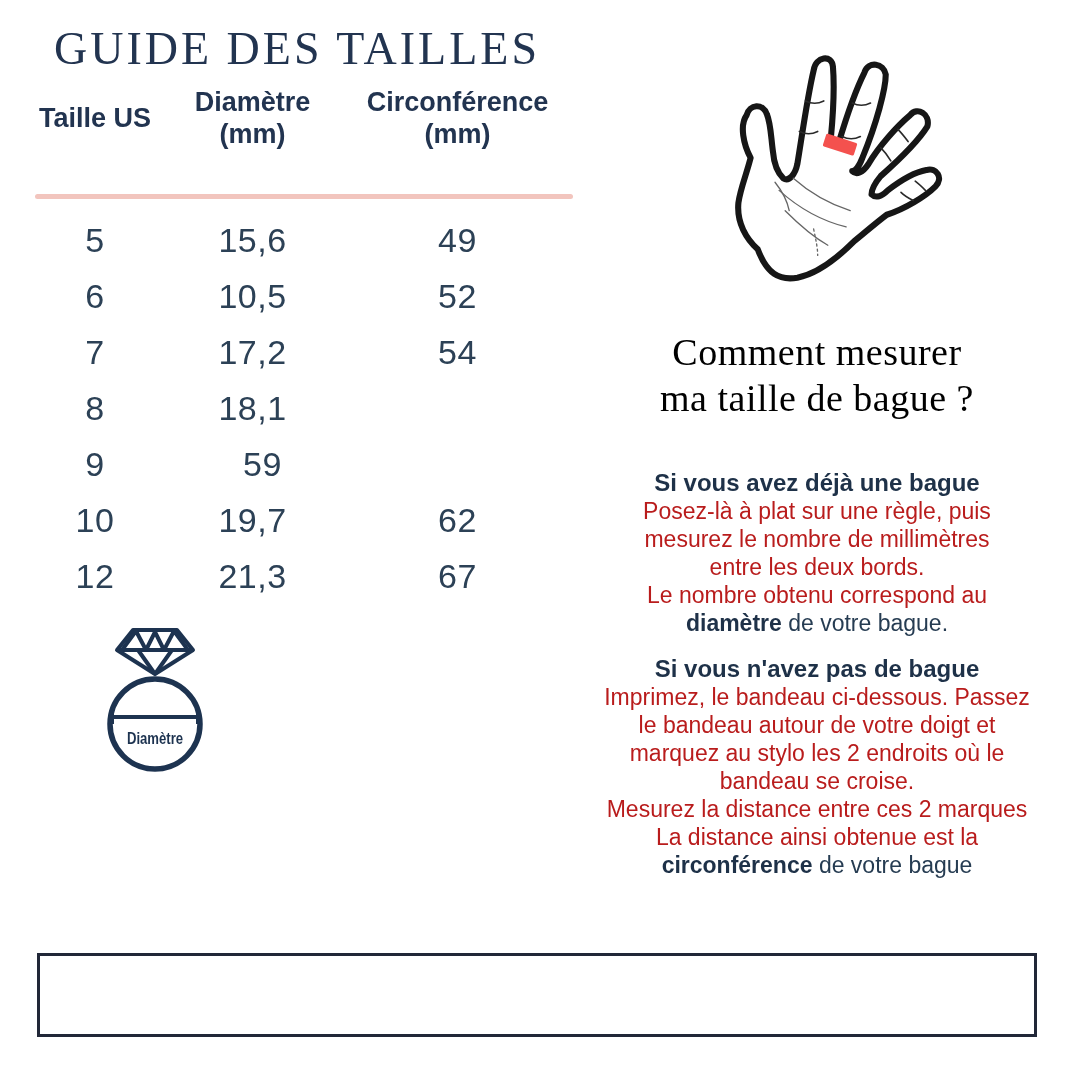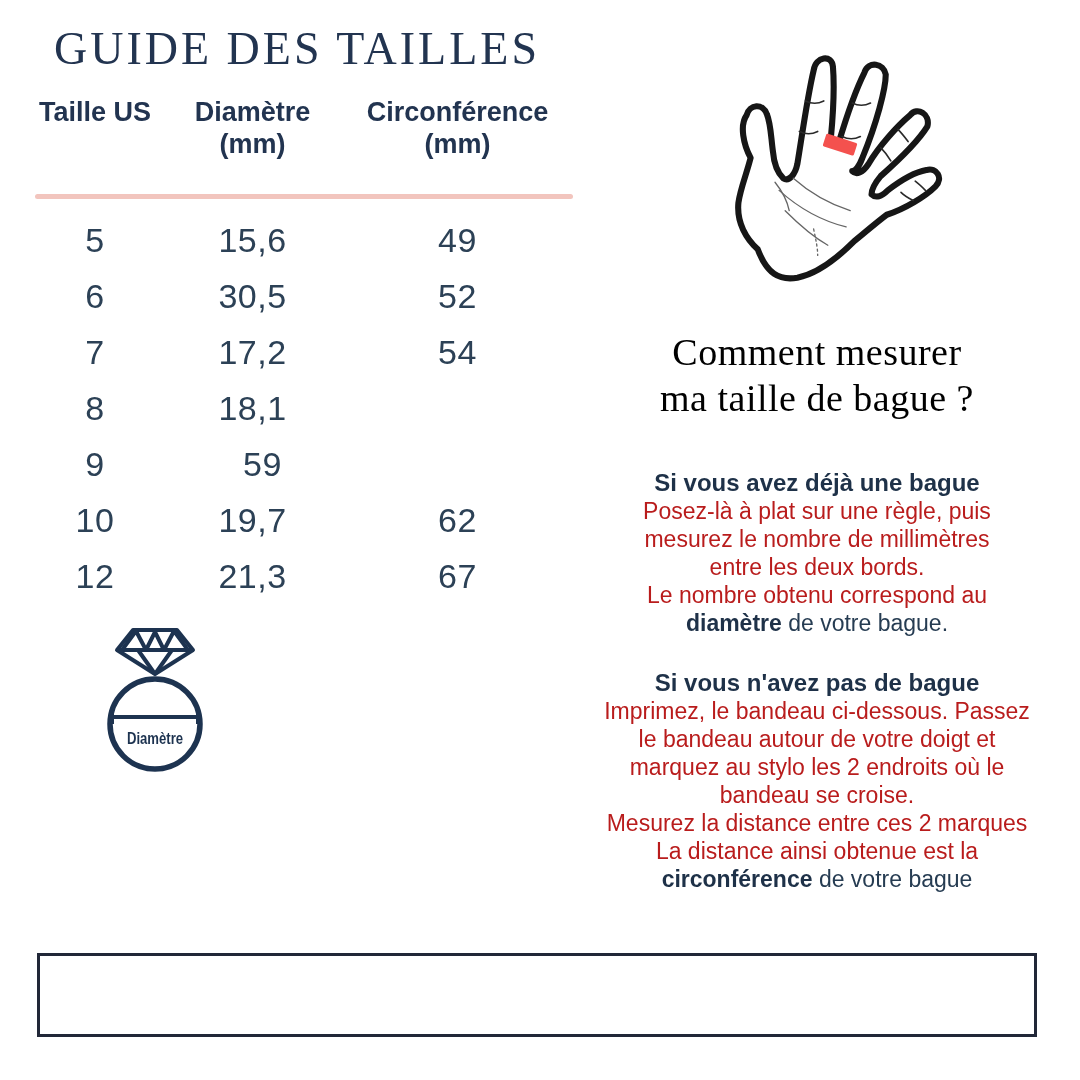--- a/index.html
+++ b/index.html
@@ -7,21 +7,21 @@
   body { position:relative; font-family:"Liberation Sans", sans-serif; color:#263c52; }
 
   .page-title {
     position:absolute; left:54px; top:22px;
     font-family:"Liberation Serif", serif;
     font-size:46px; font-weight:400; letter-spacing:3px;
     color:#223450; white-space:nowrap;
   }
 
   
-  .tbl-head { position:absolute; left:35px; top:96px; width:530px; display:flex; align-items:flex-start; }
+  .tbl-head { position:absolute; left:35px; top:86px; width:530px; display:flex; align-items:center; }
   .tbl-head .cell { text-align:center; font-weight:700; font-size:27px; line-height:1.2; color:#223450; }
   .c1 { width:120px; } .c2 { width:195px; } .c3 { width:215px; }
 
   .pink-rule { position:absolute; left:35px; top:194px; width:538px; height:5px;
     border-radius:3px; background:#f2c5be; }
 
   .tbl-rows { position:absolute; left:35px; top:212px; width:530px; }
   .tbl-row { display:flex; align-items:center; height:56px; }
   .tbl-row span { display:block; text-align:center; font-size:34px; font-weight:400;
     color:#2c4156; letter-spacing:0.5px; }
@@ -33,21 +33,21 @@
   .hand { position:absolute; left:726px; top:40px; width:224px; height:254px; }
 
   
   .howto { position:absolute; left:558px; top:330px; width:518px; text-align:center; }
   .howto-title {
     font-family:"Liberation Serif", serif;
     font-size:38px; line-height:1.2; color:#000000;
     white-space:pre-line; letter-spacing:0.5px;
   }
   .sec { margin-top:48px; }
-  .sec.second { margin-top:32px; }
+  .sec.second { margin-top:18px; }
   .sec-heading { font-size:24px; font-weight:700; color:#1e3148; line-height:28px; }
   .sec-body { font-size:23px; line-height:28px; color:#b91c1c; white-space:pre-line; }
   .bold-line { font-size:23px; line-height:28px; color:#263c52; }
   .bold-line .b { font-weight:700; color:#1e3148; }
 
   
   .band-box { position:absolute; left:37px; top:953px; width:1000px; height:84px;
     border:3px solid #212838; background:#ffffff; }
 </style>
 </head>
@@ -72,21 +72,21 @@
 <div class="pink-rule"></div>
 
 <div class="tbl-rows">
   <div class="tbl-row">
     <span class="c1">5</span>
     <span class="c2">15,6</span>
     <span class="c3">49</span>
   </div>
   <div class="tbl-row">
     <span class="c1">6</span>
-    <span class="c2">30,5</span>
+    <span class="c2">10,5</span>
     <span class="c3">52</span>
   </div>
   <div class="tbl-row">
     <span class="c1">7</span>
     <span class="c2">17,2</span>
     <span class="c3">54</span>
   </div>
   <div class="tbl-row">
     <span class="c1">8</span>
     <span class="c2">18,1</span>

